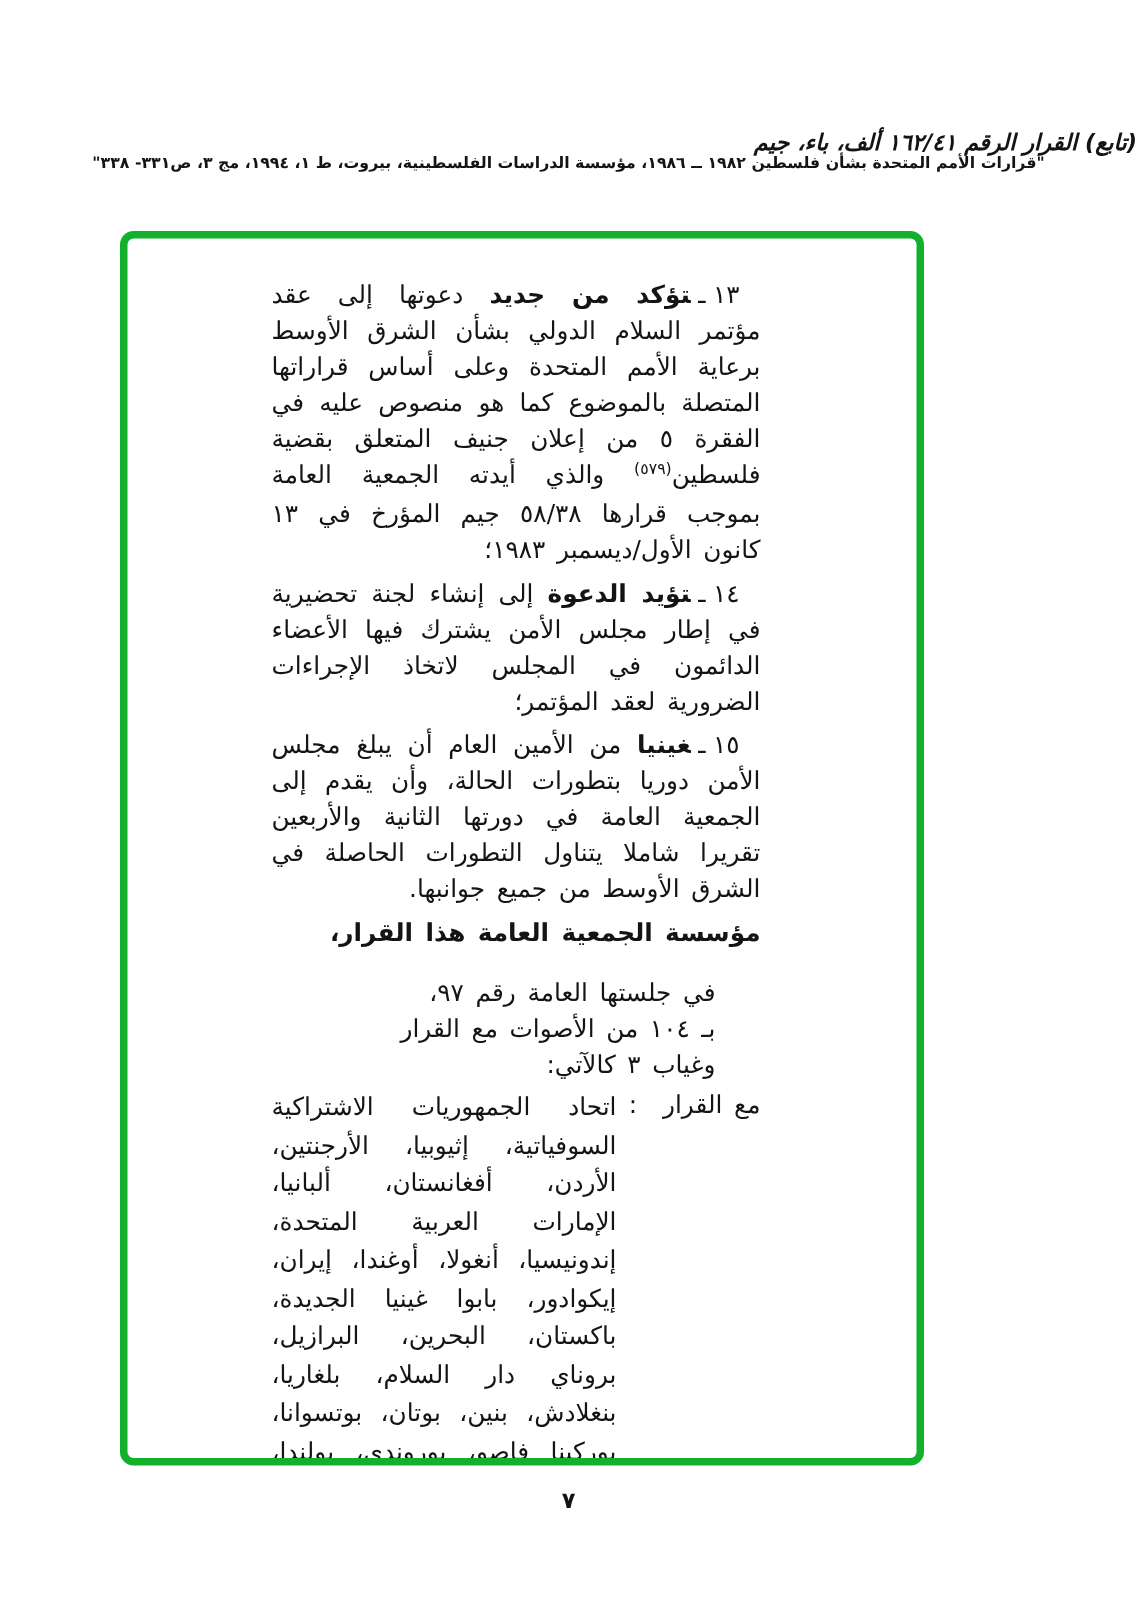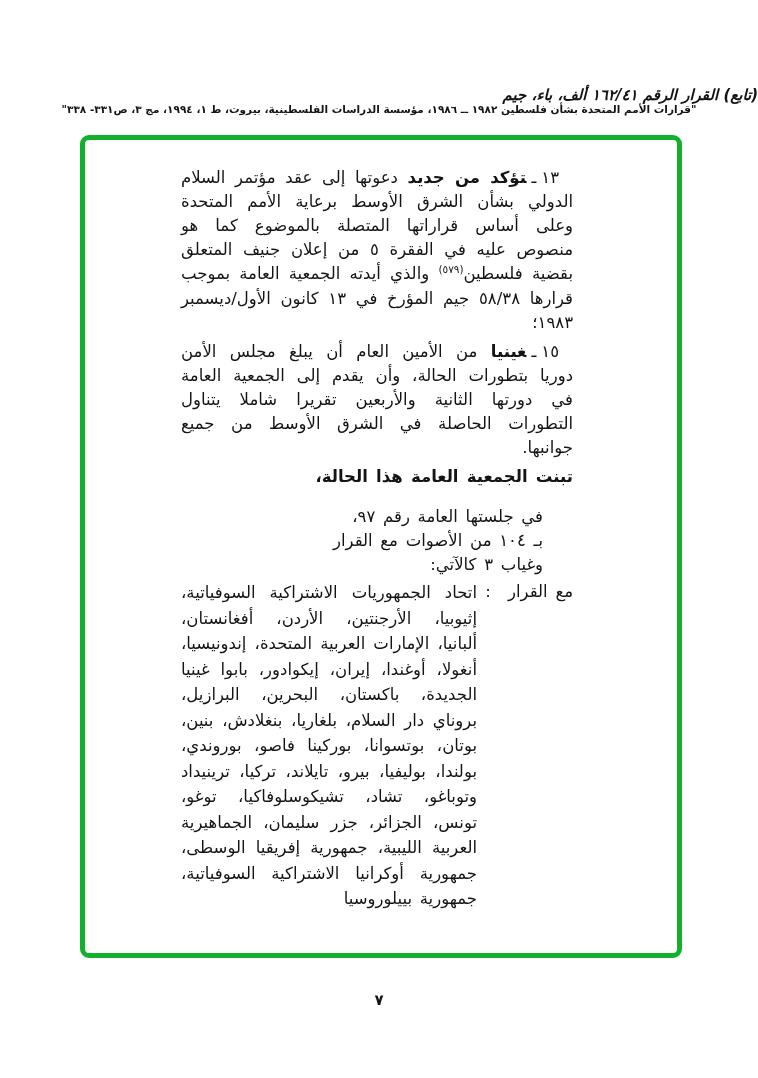--- a/index.html
+++ b/index.html
@@ -12,21 +12,21 @@
   .hdr-title{
     position:absolute;top:86px;left:0;right:0;text-align:right;
     font-size:15px;font-weight:bold;letter-spacing:0;font-style:italic;
   }
   .hdr-source{
     position:absolute;top:103px;left:0;right:0;text-align:center;
     font-size:10.5px;font-weight:bold;white-space:nowrap;
   }
   
   .frame{
-    position:absolute;top:135px;left:80px;width:602px;height:823px;
+    position:absolute;top:154px;left:80px;width:536px;height:823px;
     box-sizing:border-box;border:5px solid #13b12b;border-radius:9px;
     padding:26px 104px 8px 96px;overflow:hidden;background:#fff;
   }
   .bodytext{font-size:16.5px;line-height:24px;word-spacing:2.5px;text-align:justify;}
   .para{margin:0 0 5px 0;text-indent:14px;}
   .pnum{letter-spacing:1px;}
   .pdash{margin:0 5px;}
   .pverb{font-weight:bold;}
   .fnref{font-size:10.5px;position:relative;top:-6px;word-spacing:0;}
   .adopted{font-weight:bold;margin:3px 0 2px 0;text-indent:0;}
@@ -49,24 +49,25 @@
 
   <div class="hdr-title">(تابع) القرار الرقم ١٦٢/٤١ ألف، باء، جيم</div>
   <div class="hdr-source">"قرارات الأمم المتحدة بشأن فلسطين ١٩٨٢ ــ ١٩٨٦، مؤسسة الدراسات الفلسطينية، بيروت، ط ١، ١٩٩٤، مج ٣، ص٣٣١- ٣٣٨"</div>
 
   <div class="frame">
 
     <div class="bodytext">
 
       <p class="para"><span class="pnum">١٣</span><span class="pdash">ـ</span><span class="pverb">تؤكد من جديد</span> <span>دعوتها إلى عقد مؤتمر السلام الدولي بشأن الشرق الأوسط برعاية الأمم المتحدة وعلى أساس قراراتها المتصلة بالموضوع كما هو منصوص عليه في الفقرة ٥ من إعلان جنيف المتعلق بقضية فلسطين</span><span class="fnref">(٥٧٩)</span> <span>والذي أيدته الجمعية العامة بموجب قرارها ٥٨/٣٨ جيم المؤرخ في ١٣ كانون الأول/ديسمبر ١٩٨٣؛</span></p>
 
+      <p class="para"><span class="pnum">١٤</span><span class="pdash">ـ</span><span class="pverb">تؤيد الدعوة</span> <span>إلى إنشاء لجنة تحضيرية في إطار مجلس الأمن يشترك فيها الأعضاء الدائمون في المجلس لاتخاذ الإجراءات الضرورية لعقد المؤتمر؛</span></p>
 
       <p class="para"><span class="pnum">١٥</span><span class="pdash">ـ</span><span class="pverb">غينيا</span> <span>من الأمين العام أن يبلغ مجلس الأمن دوريا بتطورات الحالة، وأن يقدم إلى الجمعية العامة في دورتها الثانية والأربعين تقريرا شاملا يتناول التطورات الحاصلة في الشرق الأوسط من جميع جوانبها.</span></p>
 
-      <p class="para adopted">تبنت الجمعية العامة هذا الحالة،</p>
+      <p class="para adopted">مؤسسة الجمعية العامة هذا القرار،</p>
 
       <div class="details">
         <div>في جلستها العامة رقم ٩٧،</div>
         <div>بـ ١٠٤ من الأصوات مع القرار</div>
         <div>وغياب ٣ كالآتي:</div>
       </div>
 
       <div class="voterow">
         <span class="votelabel">مع القرار</span>
         <span class="votecolon">:</span>

